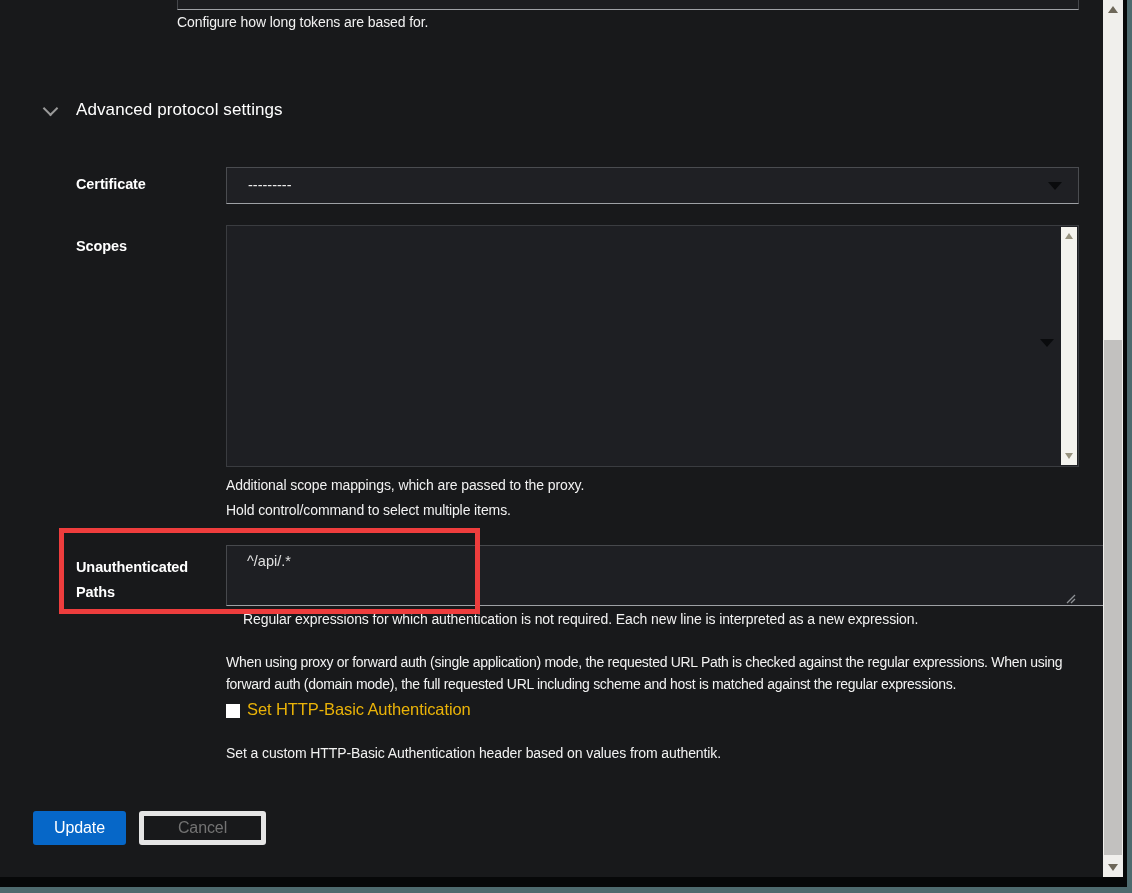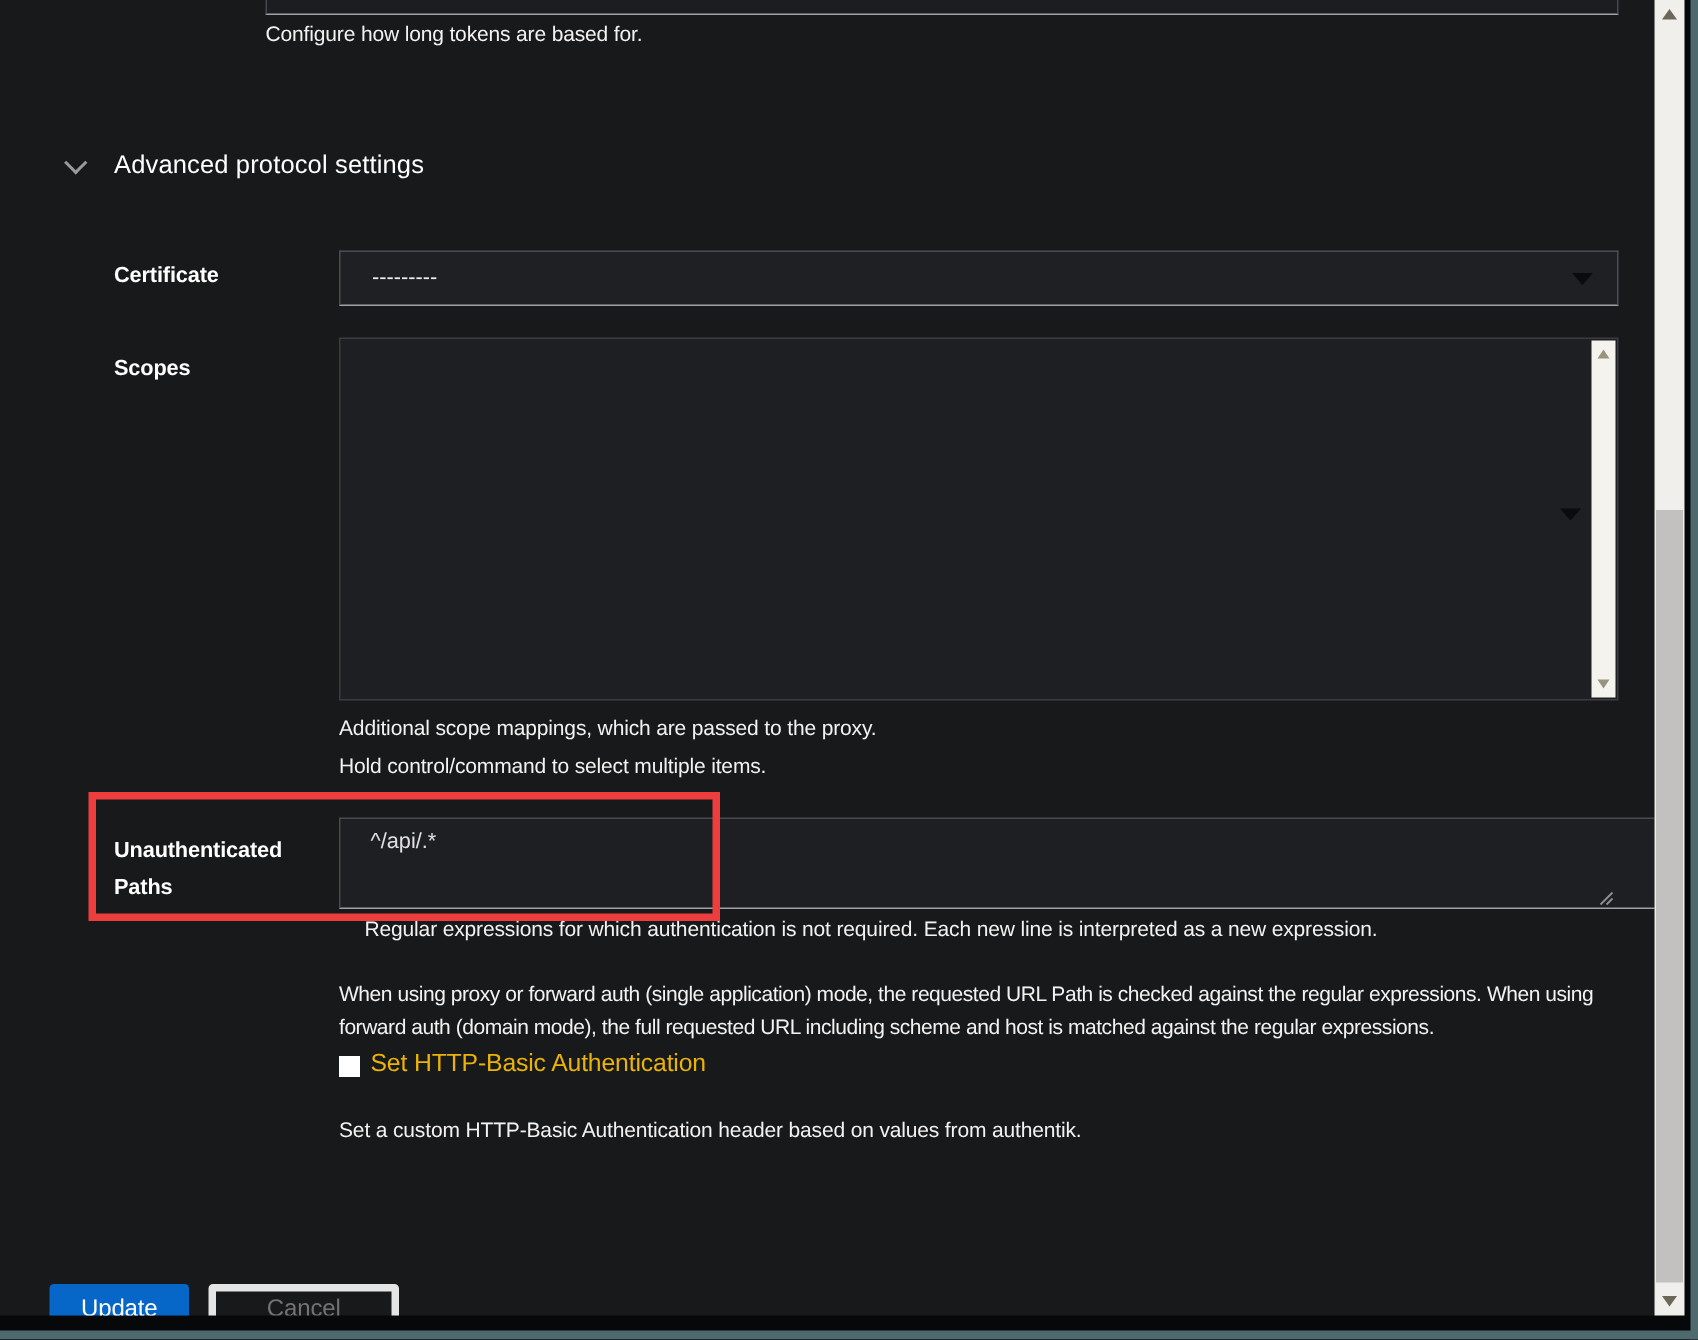--- a/index.html
+++ b/index.html
@@ -64,21 +64,21 @@
     background:#1e1f23;border:1px solid #47494d;border-bottom:1px solid #9ea1a5;
     box-sizing:border-box;color:#e0e0e0;font-size:14.5px;
     font-family:"Liberation Sans", sans-serif;
     padding:7px 12px 0 20px;resize:none;outline:none;overflow:hidden;
   }
   .resize-handle{position:absolute;left:1064px;top:592px;width:12px;height:12px;cursor:nwse-resize;}
   
   .checkbox{position:absolute;left:226px;top:704px;width:14px;height:14px;background:#ffffff;cursor:pointer;}
   .cb-label{position:absolute;left:247px;top:700px;color:#eab308;font-size:16.5px;letter-spacing:-0.1px;cursor:pointer;white-space:nowrap;}
   
-  .btn{position:absolute;top:856px;height:34px;border-radius:3px;font-size:16px;
+  .btn{position:absolute;top:811px;height:34px;border-radius:3px;font-size:16px;
     font-family:"Liberation Sans", sans-serif;cursor:pointer;letter-spacing:-0.1px;}
   .btn-update{left:33px;width:93px;background:#0667c8;border:none;color:#ffffff;}
   .btn-cancel{left:139px;width:127px;background:transparent;border:5px solid #e5e5e5;color:#737373;}
   
   .annotation{
     position:absolute;left:59px;top:528px;width:421px;height:86px;
     border:5px solid #ee3d3d;box-sizing:border-box;z-index:50;pointer-events:none;
   }
 </style>
 </head>

